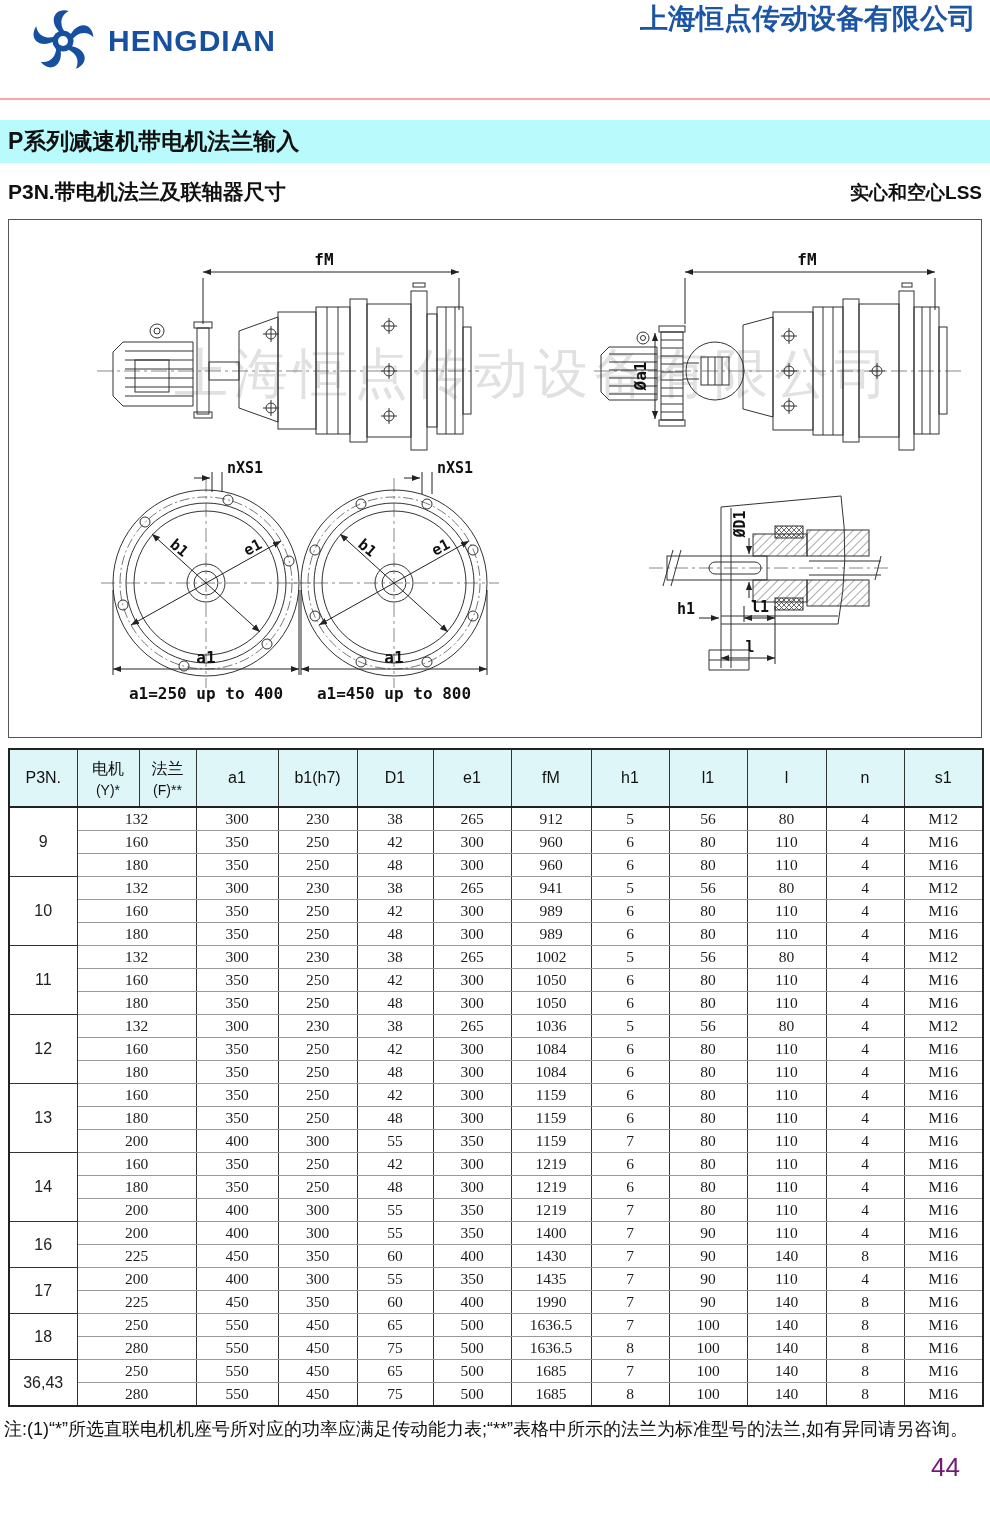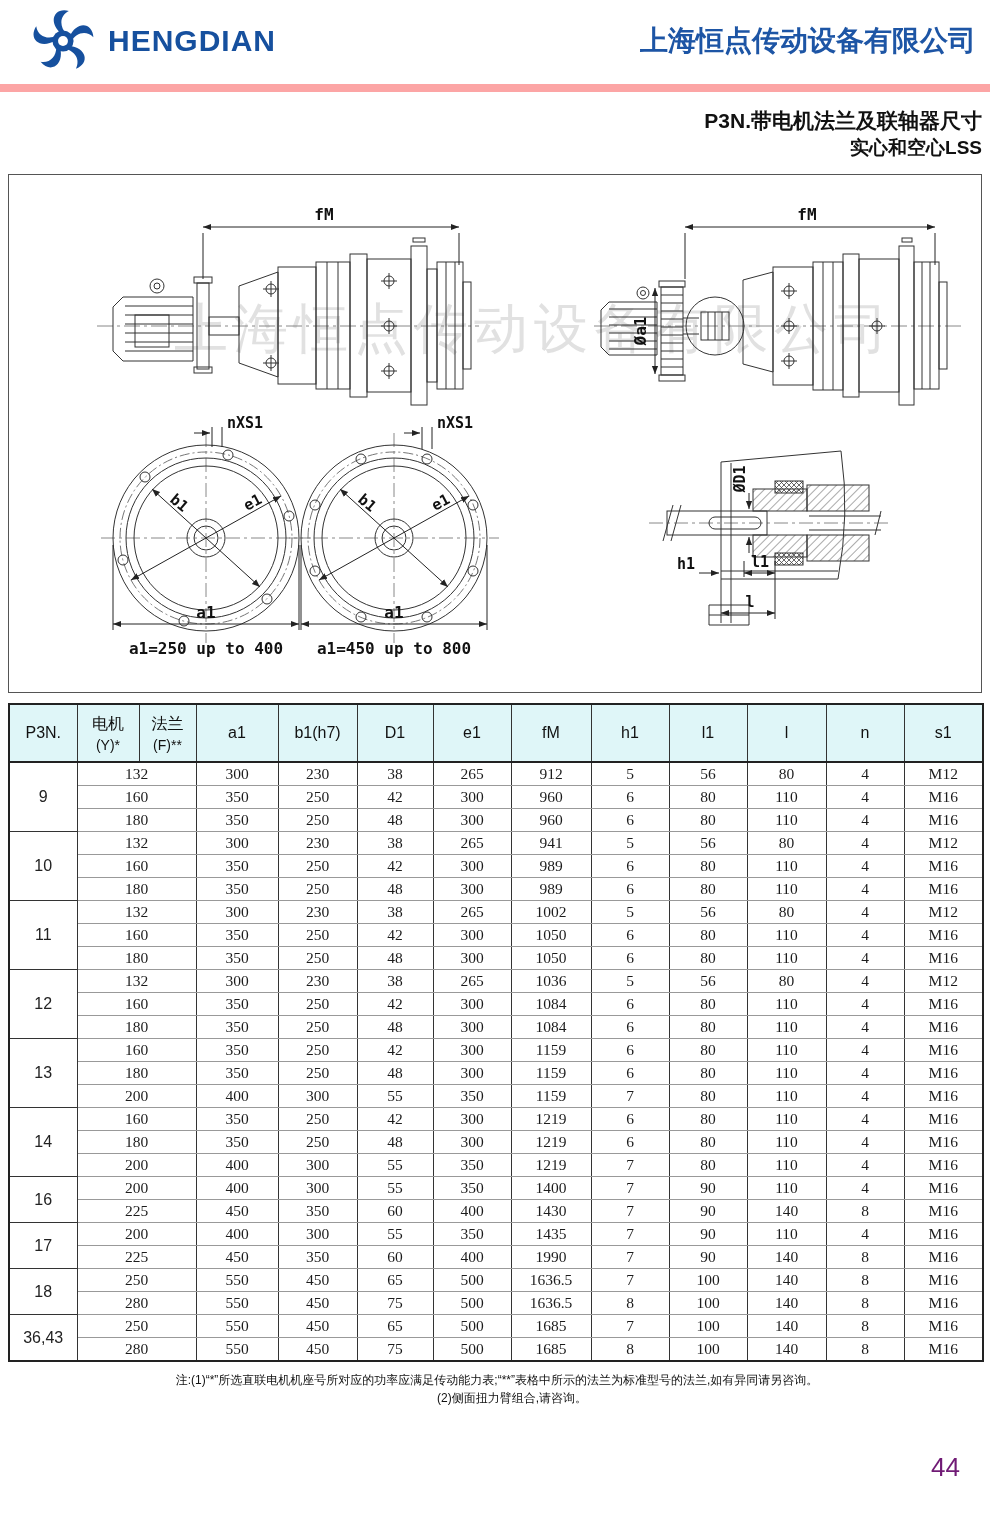--- a/index.html
+++ b/index.html
@@ -2,38 +2,37 @@
 <html><head>
 <meta charset="utf-8">
 <style>
   html,body{margin:0;padding:0;background:#e8e8e8;}
   .page{
     position:relative;width:990px;height:1513px;margin:0 auto;background:#fff;
     font-family:"Liberation Sans",sans-serif;color:#111;overflow:hidden;
   }
   
   .top-header{
-    display:flex;justify-content:space-between;align-items:center;
-    height:82px;padding:0 10px 2px 32px;border-bottom:8px solid #fca5a5;
+    display:flex;justify-content:space-between;
+    height:82px;padding:0 10px 16px 32px;border-bottom:2px solid #fca5a5;
   }
   .brand{display:flex;align-items:center;gap:14px;}
   .brand-name{font-size:30px;font-weight:bold;color:#16509e;letter-spacing:1px;}
   .company-name{
     font-family:"Liberation Serif","DejaVu Serif",serif;
     font-size:28px;font-weight:bold;color:#1d55a5;padding-right:4px;
   }
   
   .title-bar{
     margin-top:20px;height:43px;line-height:43px;background:#b9fbfc;
     font-size:23px;font-weight:bold;padding-left:8px;
   }
   .subtitle-row{
     display:flex;justify-content:space-between;align-items:flex-end;
     margin:15px 8px 0 8px;
-    flex-direction:column;
   }
   .subtitle-left{font-size:21px;font-weight:bold;}
   .subtitle-right{font-size:19px;font-weight:bold;}
   
   .diagram-frame{
     margin:13px 8px 0 8px;border:1px solid #555;height:517px;background:#fff;
   }
   .diagram-frame svg{display:block;}
   .dim-label{font-family:"DejaVu Sans Mono","Liberation Mono",monospace;font-size:16px;font-weight:600;fill:#111;stroke:none;}
   .dim-label-sm{font-family:"DejaVu Sans Mono","Liberation Mono",monospace;font-size:15px;font-weight:600;fill:#111;stroke:none;}
@@ -53,21 +52,21 @@
     border:1px solid #999;border-left:1px solid #333;border-right:1px solid #333;
     font-family:"Liberation Serif","DejaVu Serif",serif;font-size:15.5px;color:#1c1c1c;
     height:22px;padding:0;text-align:center;
   }
   #spec-table tr.group-start td{border-top:1px solid #333;}
   #spec-table td.p3n{
     font-family:"Liberation Sans",sans-serif;font-size:16px;color:#222;
     border:1px solid #333;background:#fff;
   }
   
-  .notes{margin:9px 0 0 4px;font-size:12px;line-height:1.5;text-align:center;}
+  .notes{margin:9px 0 0 4px;font-size:18px;line-height:1.5;}
   .notes .n2{padding-left:30px;}
   .page-number{position:absolute;right:30px;top:1452px;font-size:26px;color:#701a75;}
 </style>
 </head>
 <body>
 
 <div class="page">
 
   <div class="top-header">
     <div class="brand">
@@ -80,20 +79,21 @@
           <path d="M10,-6 C 22,-34 48,-30 49,-6 C 37,-18 21,-13 13,1 Z" transform="rotate(288)"></path>
           <circle r="17"></circle>
           <circle r="8" fill="#fff"></circle>
         </g>
       </svg>
       <span class="brand-name">HENGDIAN</span>
     </div>
     <div class="company-name">上海恒点传动设备有限公司</div>
   </div>
 
+  <div class="title-bar">P系列减速机带电机法兰输入</div>
   <div class="subtitle-row">
     <span class="subtitle-left">P3N.带电机法兰及联轴器尺寸</span>
     <span class="subtitle-right">实心和空心LSS</span>
   </div>
 
   <div class="diagram-frame">
     <svg width="972" height="515" viewBox="0 0 972 515">
       <defs>
         <marker id="ar" viewBox="0 0 10 10" refX="9" refY="5" markerWidth="9" markerHeight="9" orient="auto-start-reverse">
           <path d="M0,1.5 L9,5 L0,8.5 z" fill="#222"></path>
@@ -718,17 +718,16 @@
           <td>100</td>
           <td>140</td>
           <td>8</td>
           <td>M16</td>
         </tr>
       </tbody>
   </table>
 
   <div class="notes">
     <div class="n1">注:(1)“*”所选直联电机机座号所对应的功率应满足传动能力表;“**”表格中所示的法兰为标准型号的法兰,如有异同请另咨询。</div>
-    <div class="n2">(2)侧面扭力臂组合,请咨询。</div>
   </div>
 
   <div class="page-number">44</div>
 </div>
 
 </body></html>

